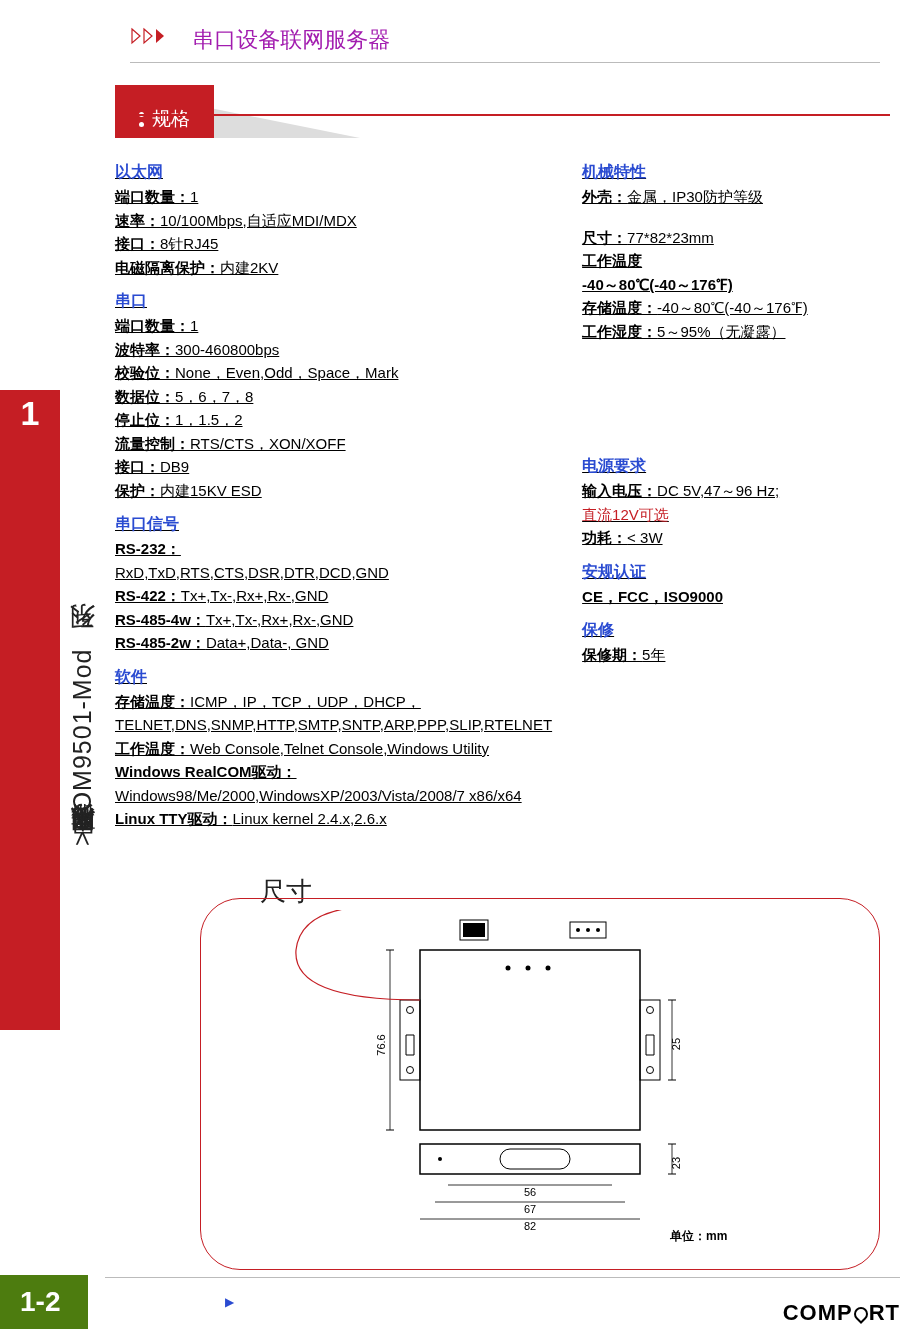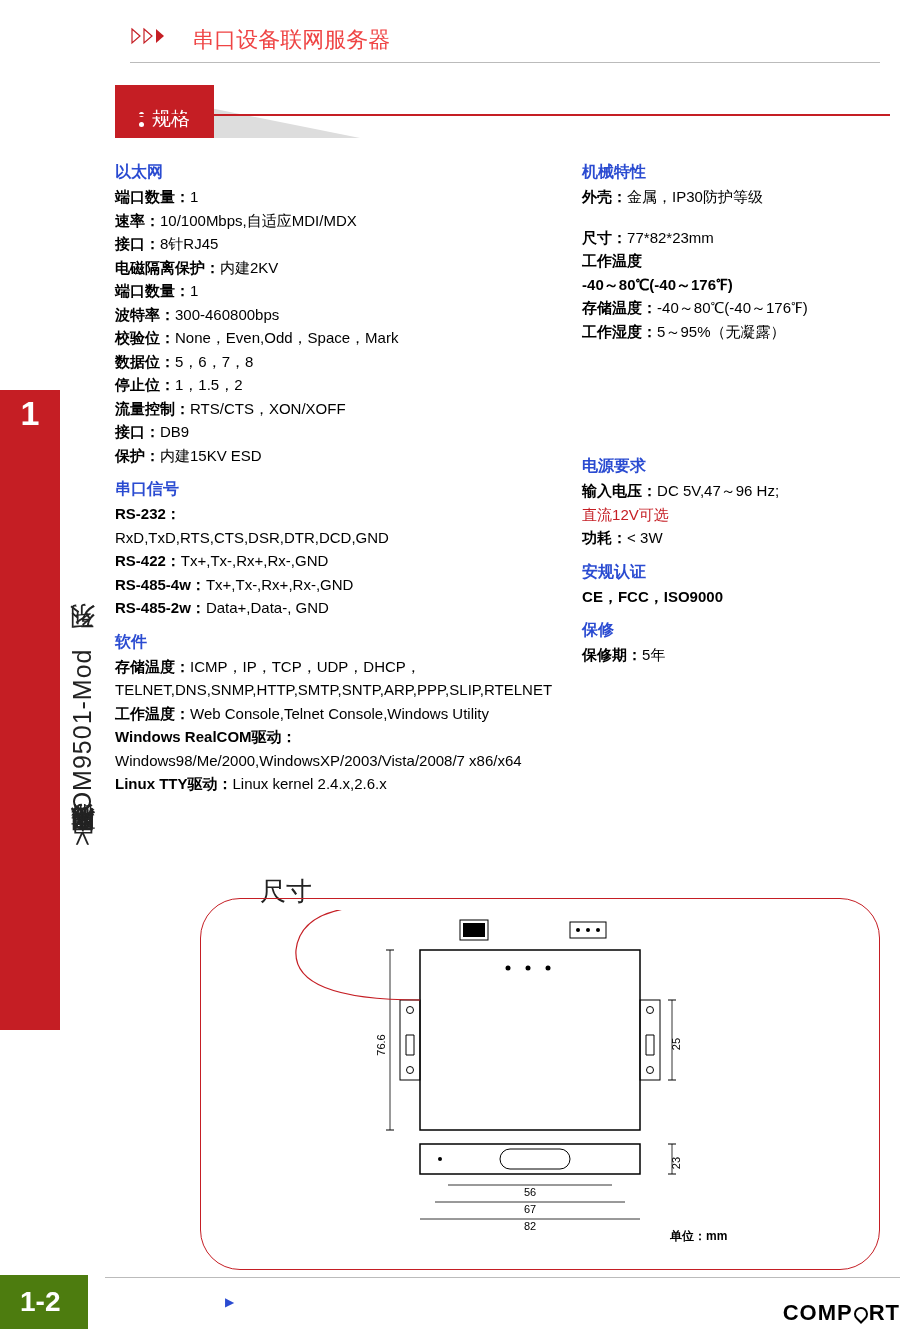--- a/index.html
+++ b/index.html
@@ -14,21 +14,21 @@
   }
   .header {
     position: absolute;
     top: 15px;
     left: 130px;
     right: 40px;
     border-bottom: 1px solid #bbb;
     padding: 8px 0 6px 0;
   }
   .header-arrows { display: inline-block; margin-right: 10px; vertical-align: middle; }
-  .header-title { font-size: 22px; color: #ef4444; vertical-align: middle; }
+  .header-title { font-size: 22px; color: #a21caf; vertical-align: middle; }
 
   .left-rail {
     position: absolute;
     left: 0;
     top: 390px;
     width: 60px;
     height: 640px;
     background: #c51e24;
   }
   .left-rail .num-box {
@@ -96,20 +96,21 @@
     border-bottom: 2px solid #c51e24;
   }
 
   .content {
     position: absolute;
     top: 150px;
     left: 115px;
     width: 760px;
     display: flex;
     gap: 30px;
+    text-decoration: underline;
   }
   .col { flex: 1; }
   .sect-head {
     color: #2a4bd1;
     font-size: 16px;
     font-weight: 600;
     margin-top: 10px;
     margin-bottom: 2px;
   }
   .row { margin-bottom: 1px; }
@@ -216,20 +217,21 @@
 
 <div class="content">
   <div class="col">
 
     <div class="sect-head">以太网</div>
     <div class="row"><span class="lab">端口数量：</span><span>1</span></div>
     <div class="row"><span class="lab">速率：</span><span>10/100Mbps,自适应MDI/MDX</span></div>
     <div class="row"><span class="lab">接口：</span><span>8针RJ45</span></div>
     <div class="row"><span class="lab">电磁隔离保护：</span><span>内建2KV</span></div>
 
+    <div class="sect-head">串口</div>
     <div class="row"><span class="lab">端口数量：</span><span>1</span></div>
     <div class="row"><span class="lab">波特率：</span><span>300-460800bps</span></div>
     <div class="row"><span class="lab">校验位：</span><span>None，Even,Odd，Space，Mark</span></div>
     <div class="row"><span class="lab">数据位：</span><span>5，6，7，8</span></div>
     <div class="row"><span class="lab">停止位：</span><span>1，1.5，2</span></div>
     <div class="row"><span class="lab">流量控制：</span><span>RTS/CTS，XON/XOFF</span></div>
     <div class="row"><span class="lab">接口：</span><span>DB9</span></div>
     <div class="row"><span class="lab">保护：</span><span>内建15KV ESD</span></div>
 
     <div class="sect-head">串口信号</div>

